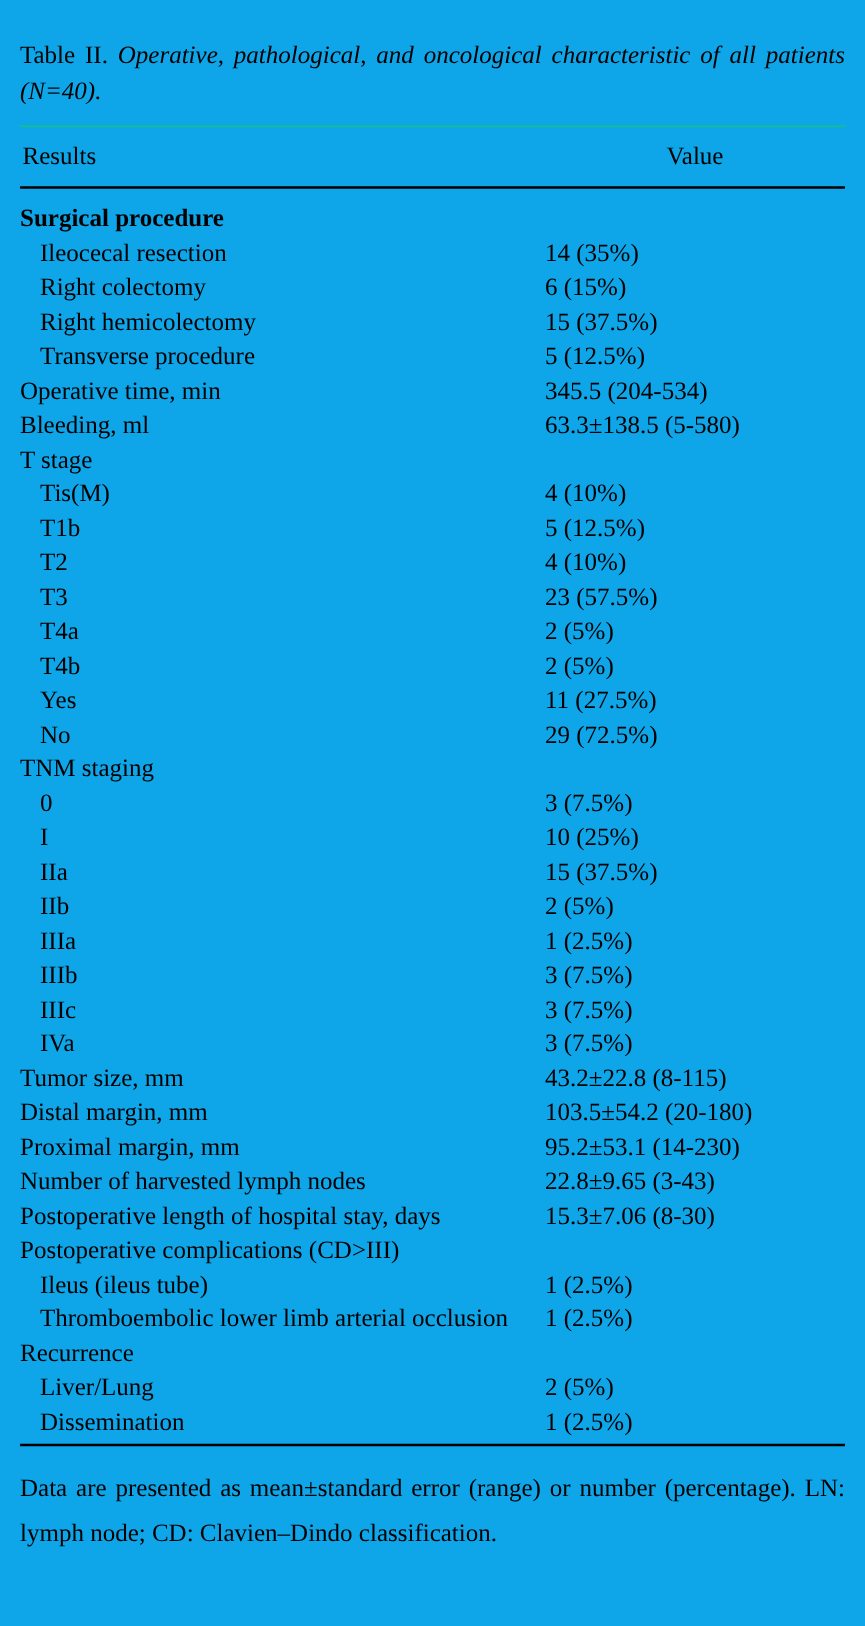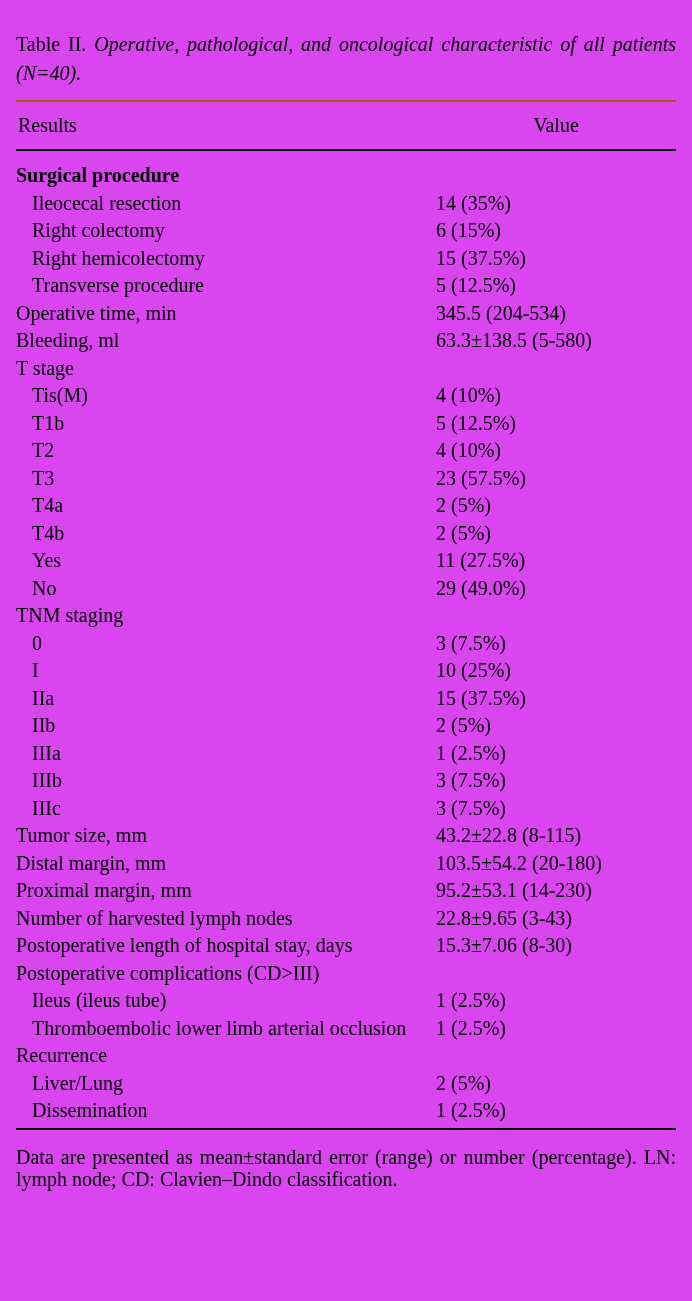--- a/index.html
+++ b/index.html
@@ -7,36 +7,36 @@
     padding: 0;
     background: #ffffff;
     color: #000000;
     font-family: "Liberation Serif", "DejaVu Serif", serif;
   }
   .page {
     width: 692px;
     height: 1301px;
     box-sizing: border-box;
     padding: 30px 16px 20px 16px;
-    background: #d946ef;
+    background: #0ea5e9;
     overflow: hidden;
   }
   .caption {
     font-size: 20px;
     line-height: 29px;
     text-align: justify;
     margin-bottom: 12px;
   }
   .caption .caption-text {
     font-style: italic;
   }
   table.results-table {
     width: 100%;
     border-collapse: collapse;
-    border-top: 2px solid #a16207;
+    border-top: 2px solid #14b8a6;
     border-bottom: 2px solid #000;
   }
   table.results-table th {
     font-weight: normal;
     font-size: 20px;
     padding: 12px 0 12px 0;
     border-bottom: 2px solid #000;
   }
   table.results-table th.col-results {
     text-align: left;
@@ -65,21 +65,21 @@
     white-space: nowrap;
   }
   td.row-label.indent {
     padding-left: 16px;
   }
   td.row-value {
     text-align: left;
   }
   .footnote {
     font-size: 20px;
-    line-height: 22px;
+    line-height: 36px;
     text-align: justify;
     margin-top: 16px;
   }
 </style>
 </head>
 <body>
 
 <div class="page">
 
   <div class="caption">
@@ -151,21 +151,21 @@
         <tr>
           <td class="row-label indent">T4b</td>
           <td class="row-value">2 (5%)</td>
         </tr>
         <tr>
           <td class="row-label indent">Yes</td>
           <td class="row-value">11 (27.5%)</td>
         </tr>
         <tr>
           <td class="row-label indent">No</td>
-          <td class="row-value">29 (49.0%)</td>
+          <td class="row-value">29 (72.5%)</td>
         </tr>
         <tr>
           <td class="row-label">TNM staging</td>
           <td class="row-value"></td>
         </tr>
         <tr>
           <td class="row-label indent">0</td>
           <td class="row-value">3 (7.5%)</td>
         </tr>
         <tr>
@@ -186,20 +186,24 @@
         </tr>
         <tr>
           <td class="row-label indent">IIIb</td>
           <td class="row-value">3 (7.5%)</td>
         </tr>
         <tr>
           <td class="row-label indent">IIIc</td>
           <td class="row-value">3 (7.5%)</td>
         </tr>
         <tr>
+          <td class="row-label indent">IVa</td>
+          <td class="row-value">3 (7.5%)</td>
+        </tr>
+        <tr>
           <td class="row-label">Tumor size, mm</td>
           <td class="row-value">43.2±22.8 (8-115)</td>
         </tr>
         <tr>
           <td class="row-label">Distal margin, mm</td>
           <td class="row-value">103.5±54.2 (20-180)</td>
         </tr>
         <tr>
           <td class="row-label">Proximal margin, mm</td>
           <td class="row-value">95.2±53.1 (14-230)</td>

